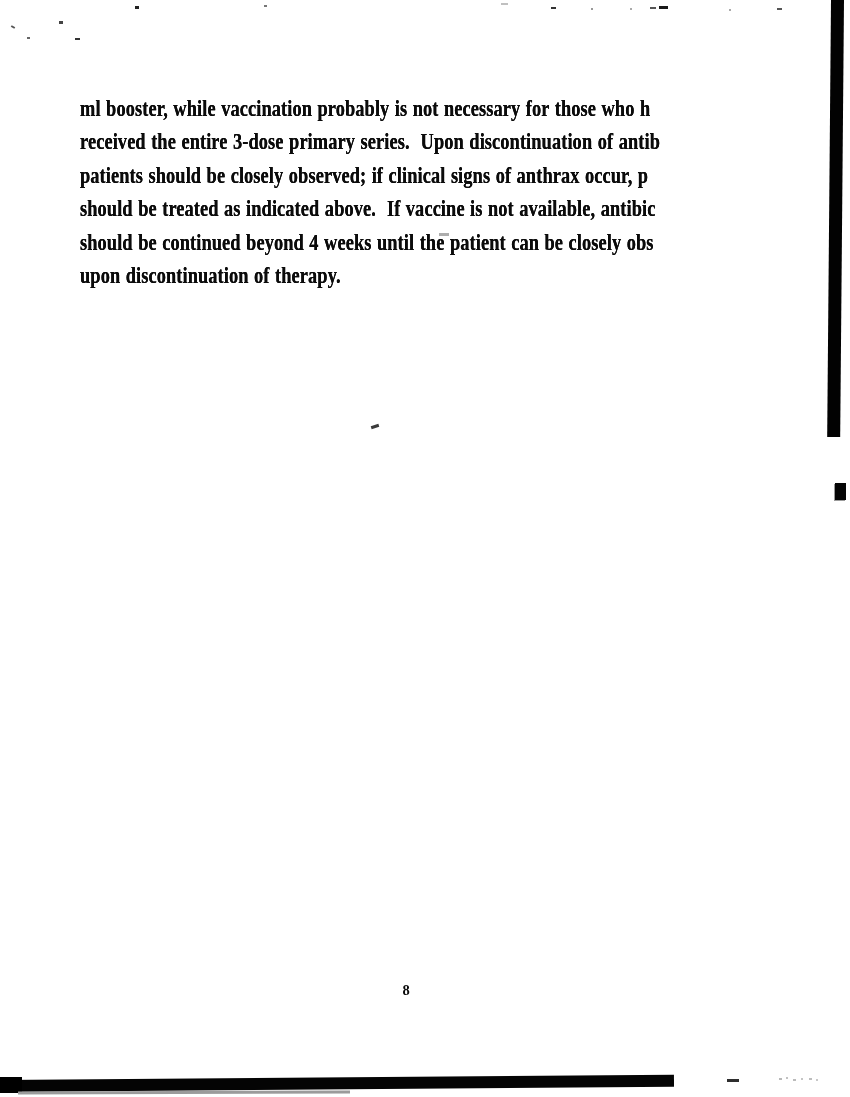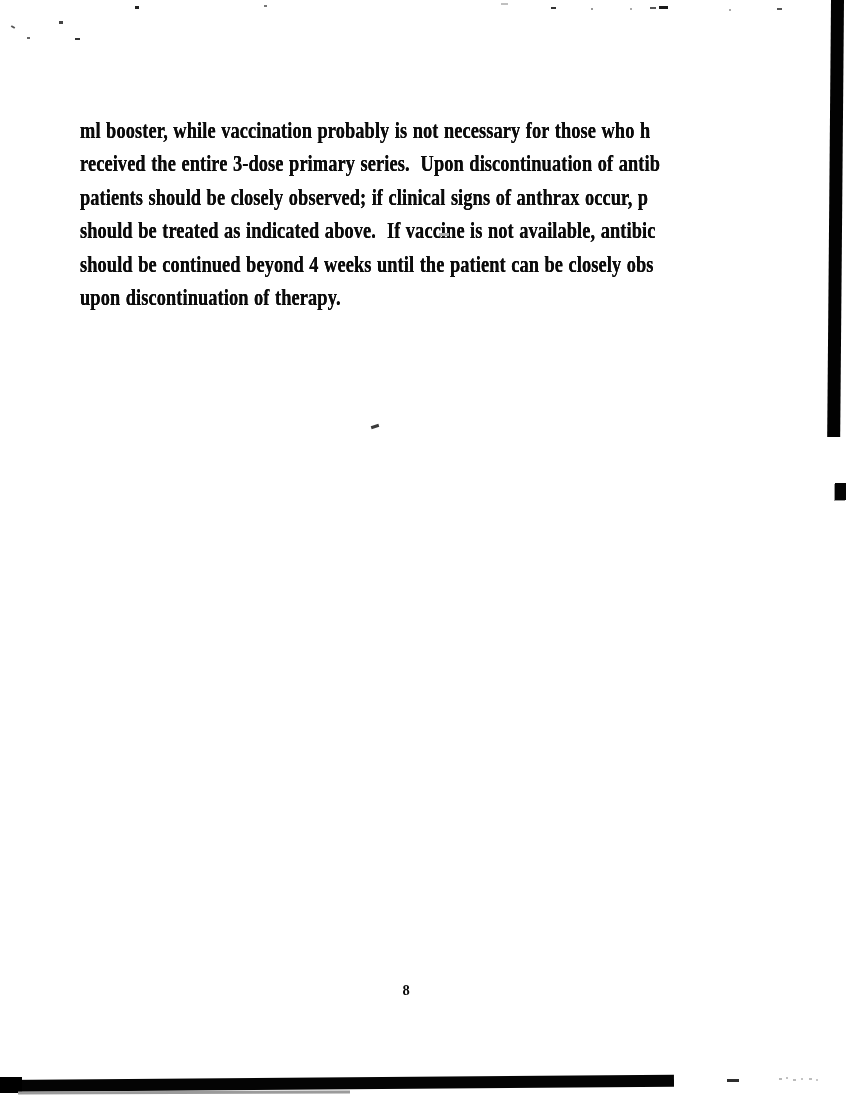--- a/index.html
+++ b/index.html
@@ -13,21 +13,21 @@
     height: 1097px;
     background: #ffffff;
     overflow: hidden;
     font-family: "Liberation Serif", "DejaVu Serif", serif;
   }
 
   
   .text-clip {
     position: absolute;
     left: 80px;
-    top: 114px;
+    top: 92px;
     width: 641px;
     height: 210px;
     overflow: hidden;
   }
   .text-inner {
     width: 860px;
     transform: scaleX(0.80);
     transform-origin: 0 0;
   }
   .doc-line {

